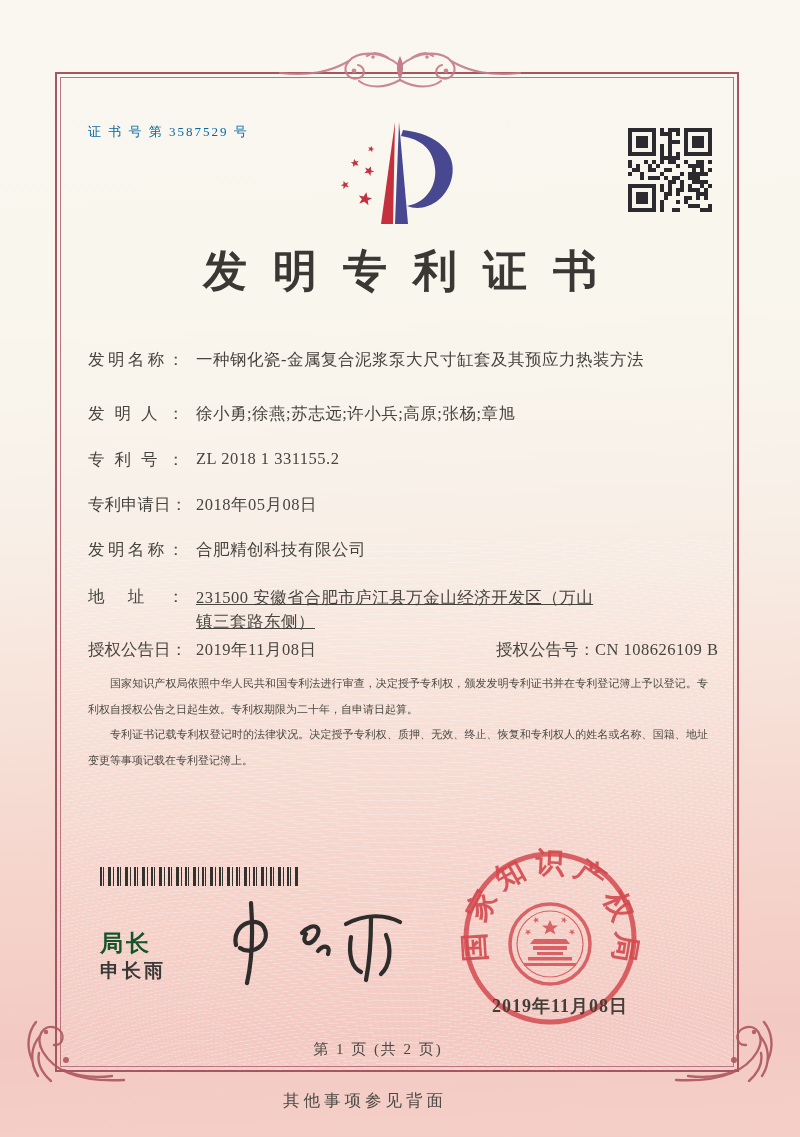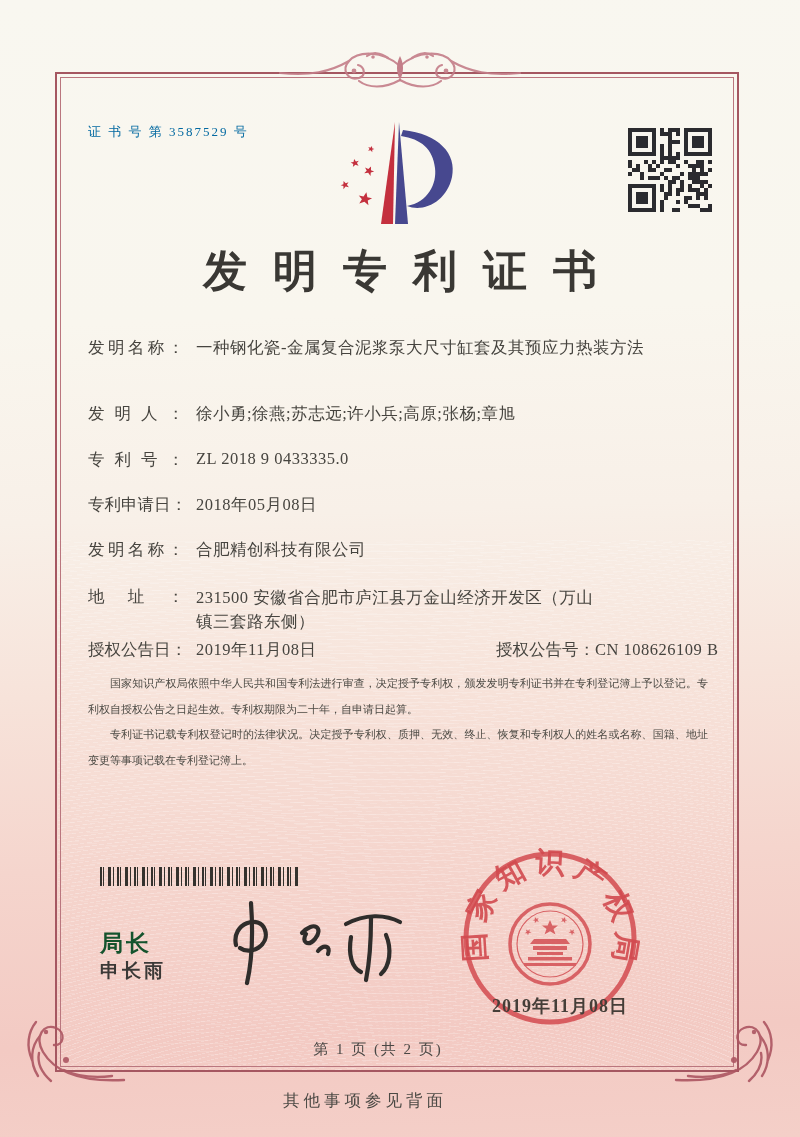--- a/index.html
+++ b/index.html
@@ -18,21 +18,21 @@
   .frame-outer{position:absolute;left:55px;top:72px;width:684px;height:1000px;border:2.5px solid #a55761;box-sizing:border-box;}
   .frame-inner{position:absolute;inset:3px;border:1px solid #ba767e;}
   .cert-no{position:absolute;left:88px;top:123px;font-size:13px;color:#0369a1;letter-spacing:2px;text-align:center;}
   .logo{position:absolute;left:333px;top:118px;width:135px;height:110px;}
   .qr{position:absolute;left:628px;top:128px;width:84px;height:84px;}
   .title{position:absolute;left:58px;top:242px;width:684px;text-align:center;
     font-size:44px;font-weight:700;letter-spacing:26px;text-indent:26px;color:#3a3834;}
   .field{position:absolute;left:88px;font-size:16.5px;color:#46443f;white-space:nowrap;}
   .flabel{display:inline-block;width:96px;text-align:justify;text-align-last:justify;margin-right:12px;vertical-align:top;}
   .fvalue{letter-spacing:.5px;}
-  .addr .fvalue{display:inline-block;width:408px;white-space:normal;line-height:24px;vertical-align:top;}
+  .addr .fvalue{display:inline-block;width:408px;white-space:normal;line-height:24px;vertical-align:top;text-decoration:underline;}
   .field2{position:absolute;left:408px;top:0;font-size:16.5px;color:#46443f;white-space:nowrap;}
   .paras{position:absolute;left:88px;top:671px;width:620px;font-size:11px;line-height:25.5px;color:#4c4a44;text-align:justify;}
   .paras p{margin:0;text-indent:2em;}
   .barcode{position:absolute;left:100px;top:867px;width:198px;height:19px;
     background:repeating-linear-gradient(90deg,#35322e 0 2px,transparent 2px 3px,#35322e 3px 4px,transparent 4px 8px,#35322e 8px 11px,transparent 11px 13px,#35322e 13px 14px,transparent 14px 17px);}
   .director-label{position:absolute;left:100px;top:928px;font-family:"Liberation Sans","DejaVu Sans",sans-serif;font-size:23px;font-weight:600;color:#14532d;letter-spacing:3px;}
   .director-name{position:absolute;left:100px;top:958px;font-family:"Liberation Sans","DejaVu Sans",sans-serif;font-size:19px;font-weight:600;color:#3b3937;letter-spacing:3px;}
   .signature{position:absolute;left:218px;top:893px;width:205px;height:98px;}
   .seal{position:absolute;left:460px;top:848px;width:180px;height:180px;}
   .seal-date{position:absolute;left:492px;top:994px;font-size:18px;font-weight:700;color:#453e38;letter-spacing:1px;}
@@ -236,28 +236,28 @@
       <rect x="44" y="80" width="4" height="4" fill="#2b2b2f"></rect>
       <rect x="48" y="80" width="4" height="4" fill="#2b2b2f"></rect>
       <rect x="72" y="80" width="4" height="4" fill="#2b2b2f"></rect>
       <rect x="76" y="80" width="4" height="4" fill="#2b2b2f"></rect>
       <rect x="80" y="80" width="4" height="4" fill="#2b2b2f"></rect>
     </svg>
 </div>
 
 <div class="title">发明专利证书</div>
 
-<div class="field" style="top:337px">
+<div class="field" style="top:349px">
   <span class="flabel">发明名称：</span><span class="fvalue">一种钢化瓷-金属复合泥浆泵大尺寸缸套及其预应力热装方法</span>
 </div>
 <div class="field" style="top:403px">
   <span class="flabel">发明人：</span><span class="fvalue">徐小勇;徐燕;苏志远;许小兵;高原;张杨;章旭</span>
 </div>
 <div class="field" style="top:449px">
-  <span class="flabel">专利号：</span><span class="fvalue">ZL 2018 9 0433335.0</span>
+  <span class="flabel">专利号：</span><span class="fvalue">ZL 2018 1 331155.2</span>
 </div>
 <div class="field" style="top:494px">
   <span class="flabel">专利申请日：</span><span class="fvalue">2018年05月08日</span>
 </div>
 <div class="field" style="top:539px">
   <span class="flabel">发明名称：</span><span class="fvalue">合肥精创科技有限公司</span>
 </div>
 <div class="field addr" style="top:586px">
   <span class="flabel">地址：</span><span class="fvalue">231500 安徽省合肥市庐江县万金山经济开发区（万山镇三套路东侧）</span>
 </div>

